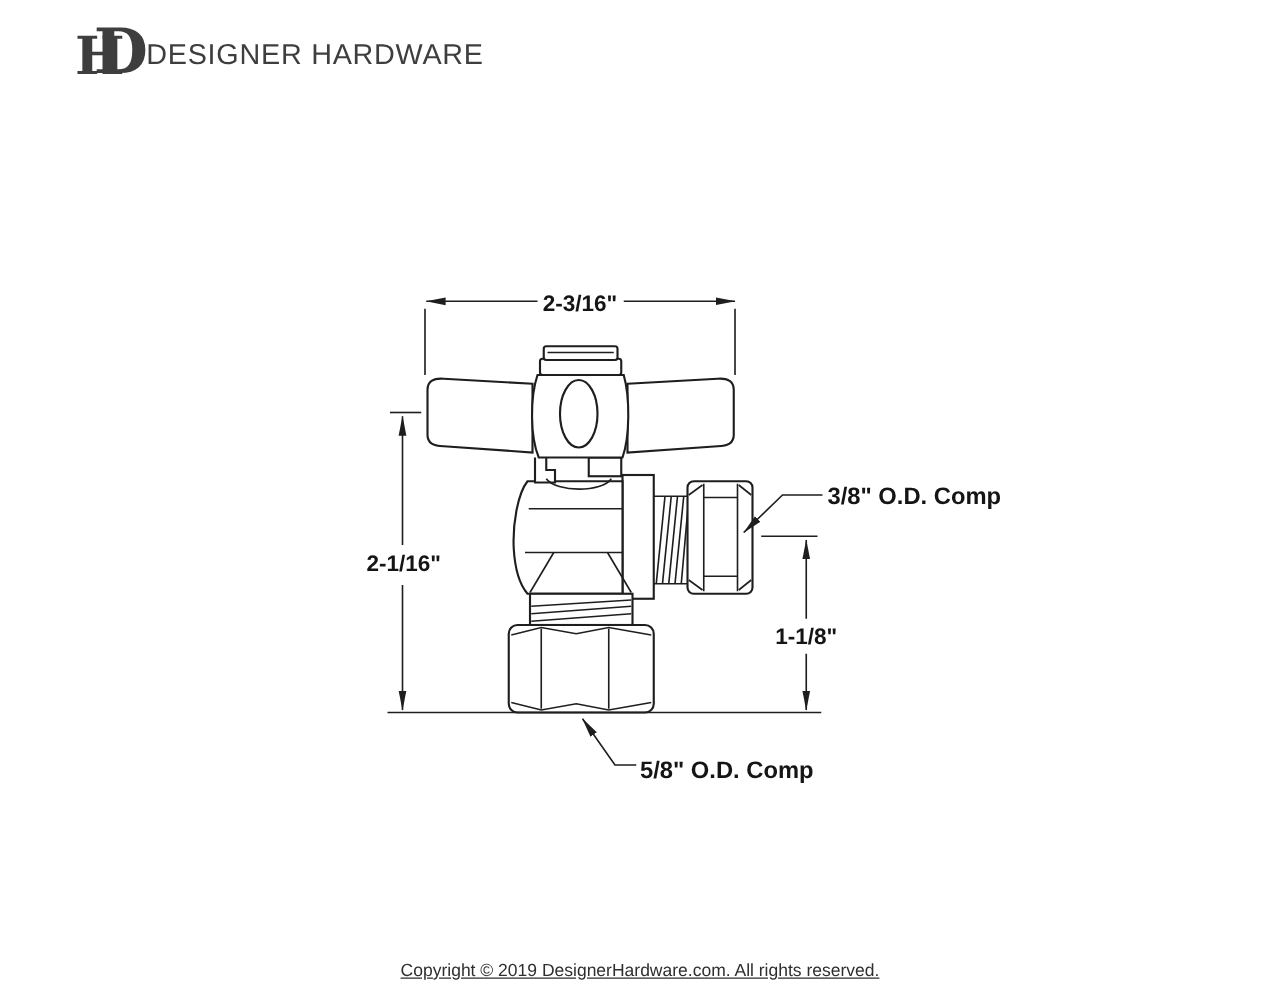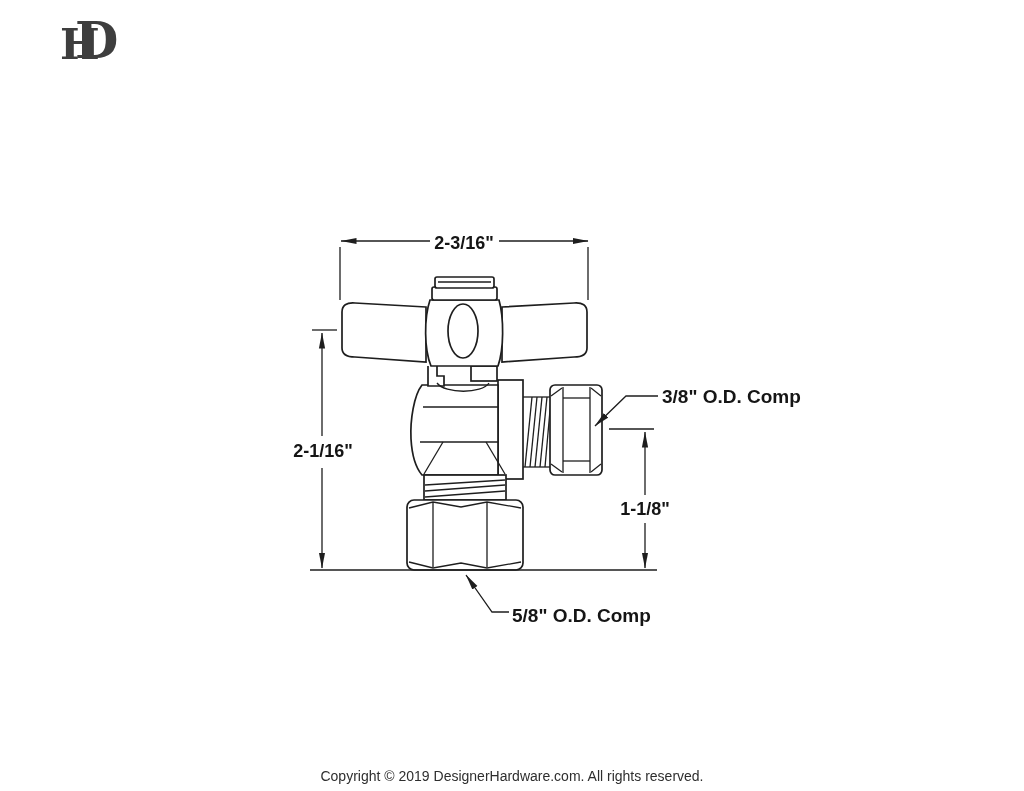--- a/index.html
+++ b/index.html
@@ -29,31 +29,32 @@
   svg.drawing { position: absolute; left: 0; top: 0; }
   .part       { stroke: #1e1e1e; stroke-width: 1.7; fill: #ffffff; }
   .part-line  { stroke: #1e1e1e; stroke-width: 1.3; fill: none; }
   .dim-line   { stroke: #1e1e1e; stroke-width: 1.3; fill: none; }
   .dim-text   { font-family: "Liberation Sans", sans-serif; font-weight: bold; font-size: 18px; fill: #151515; }
   .label-text { font-family: "Liberation Sans", sans-serif; font-weight: bold; font-size: 19px; fill: #151515; }
   
   .copyright {
     position: absolute; left: 0; right: 0; bottom: 7px;
     text-align: center;
-    font-size: 14px; color: #2e2e2e;
+    font-size: 14px; color: #2e2e2e; text-decoration: underline;
   }
 </style>
 </head>
 <body>
 
 <div class="header">
   <div class="logo">
     <span class="logo-h">H</span>
     <span class="logo-d">D</span>
   </div>
+  <div class="brand">DESIGNER HARDWARE</div>
 </div>
 
 <svg class="drawing" width="1024" height="791" viewBox="0 0 1024 791">
   <defs>
     <marker id="arrow" viewBox="0 0 16 8" markerWidth="16" markerHeight="8" refX="15.5" refY="4" orient="auto" markerUnits="userSpaceOnUse">
       <path d="M16 4 L0 0.9 L0 7.1 Z" fill="#1e1e1e"></path>
     </marker>
   </defs>
 
   <g>

